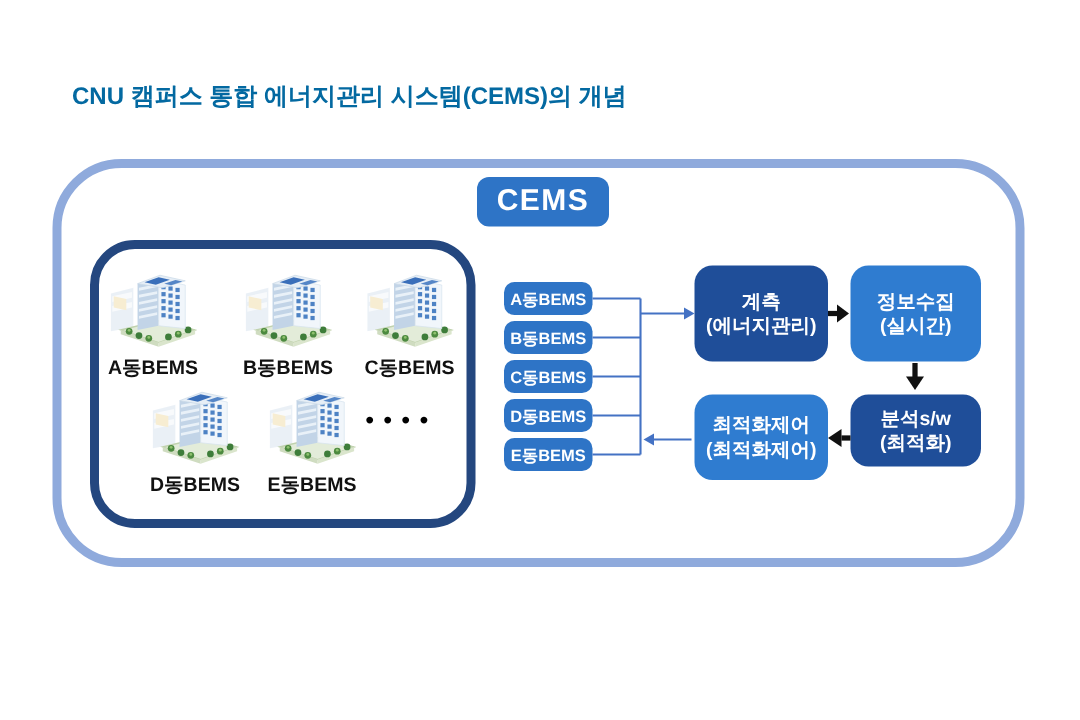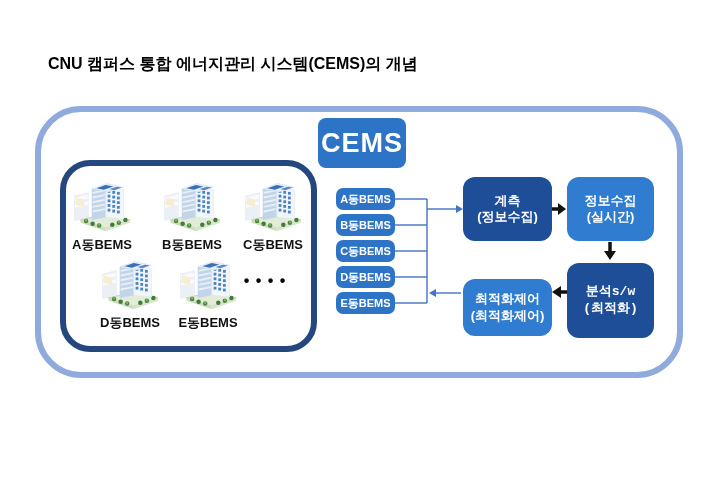--- a/index.html
+++ b/index.html
@@ -11,32 +11,32 @@
     --connector-blue:#4472C4;
     --arrow-black:#111111;
   }
   *{margin:0;padding:0;box-sizing:border-box;}
   html,body{width:720px;height:480px;background:#ffffff;overflow:hidden;}
   body{font-family:"Liberation Sans","DejaVu Sans",sans-serif;position:relative;}
   .stage{position:absolute;left:0;top:0;width:720px;height:480px;background:#fff;}
 
   .page-title{
     position:absolute;left:48px;top:54px;
-    font-size:16px;font-weight:700;color:#000000;letter-spacing:0px;white-space:nowrap;
+    font-size:16px;font-weight:700;color:#0369a1;letter-spacing:0px;white-space:nowrap;
   }
 
   .outer-box{
     position:absolute;left:35px;top:106px;width:648px;height:272px;
     border:6px solid var(--outer-border);border-radius:46px;background:transparent;
   }
 
   .cems-badge{
-    position:absolute;left:318px;top:118px;width:88px;height:50px;
+    position:absolute;left:318px;top:118px;width:88px;height:33px;
     background:var(--node-blue);border-radius:8px;
-    color:#fff;font-size:27px;font-weight:700;letter-spacing:1px;
+    color:#fff;font-size:20px;font-weight:700;letter-spacing:1px;
     display:flex;align-items:center;justify-content:center;text-align:right;
   }
 
   .campus-panel{
     position:absolute;left:60px;top:160px;width:257px;height:192px;
     border:6px solid var(--panel-border);border-radius:30px;background:#fff;
   }
 
   .bldg{position:absolute;width:80px;text-align:center;}
   .bldg svg{width:72px;height:58px;display:block;margin:0 auto;}
@@ -58,22 +58,22 @@
 
   .process-box{
     position:absolute;border-radius:12px;color:#fff;
     display:flex;flex-direction:column;align-items:center;justify-content:center;
     font-size:13px;font-weight:700;line-height:1.25;text-align:center;white-space:nowrap;
   }
   .process-box.dark{background:var(--process-dark);}
   .process-box.light{background:var(--process-light);}
   .p-measure {left:463px;top:177px;width:89px;height:64px;}
   .p-monitor {left:567px;top:177px;width:87px;height:64px;}
-  .p-analysis{left:567px;top:263px;width:87px;height:75px;font-family:Liberation Mono, monospace;}
-  .p-control {left:463px;top:263px;width:89px;height:57px;margin-top:16px;}
+  .p-analysis{left:567px;top:263px;width:87px;height:48px;}
+  .p-control {left:463px;top:263px;width:89px;height:57px;}
 
   .wires{position:absolute;left:0;top:0;width:720px;height:480px;pointer-events:none;}
   .hidden-defs{position:absolute;width:0;height:0;overflow:hidden;}
 </style>
 </head>
 <body>
 
 <svg class="hidden-defs" aria-hidden="true">
   <defs>
     <symbol id="bldg" viewBox="0 0 72 62">
@@ -176,21 +176,21 @@
   <div class="ellipsis-dots">• • • •</div>
 
   <div class="bems-node n0">A동BEMS</div>
   <div class="bems-node n1">B동BEMS</div>
   <div class="bems-node n2">C동BEMS</div>
   <div class="bems-node n3">D동BEMS</div>
   <div class="bems-node n4">E동BEMS</div>
 
   <div class="process-box dark p-measure">
     <span>계측</span>
-    <span>(정보수집)</span>
+    <span>(에너지관리)</span>
   </div>
   <div class="process-box light p-monitor">
     <span>정보수집</span>
     <span>(실시간)</span>
   </div>
   <div class="process-box dark p-analysis">
     <span>분석s/w</span>
     <span>(최적화)</span>
   </div>
   <div class="process-box light p-control">

